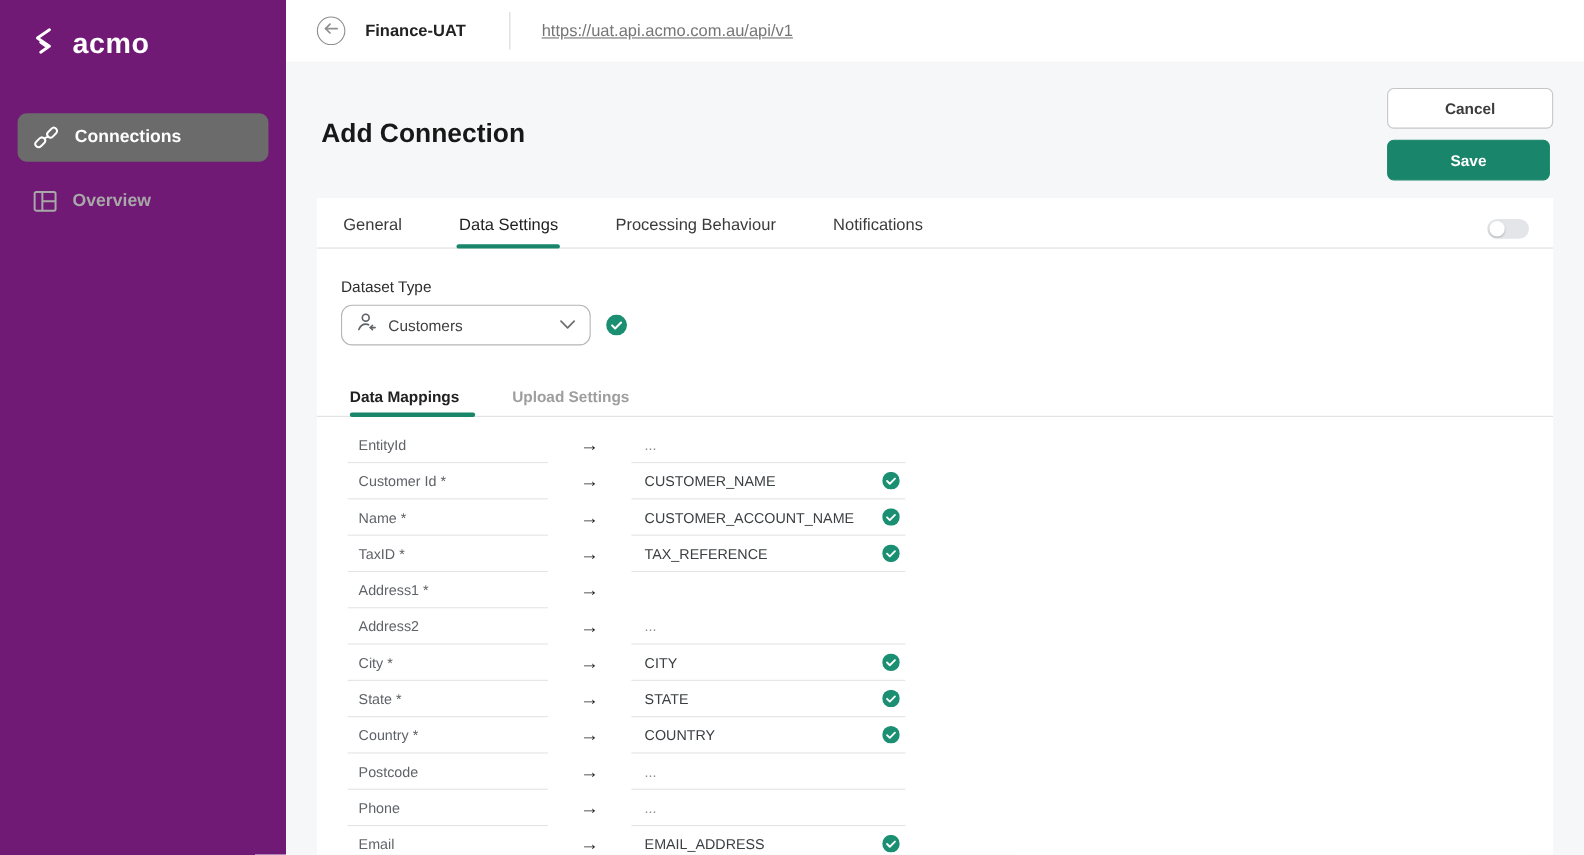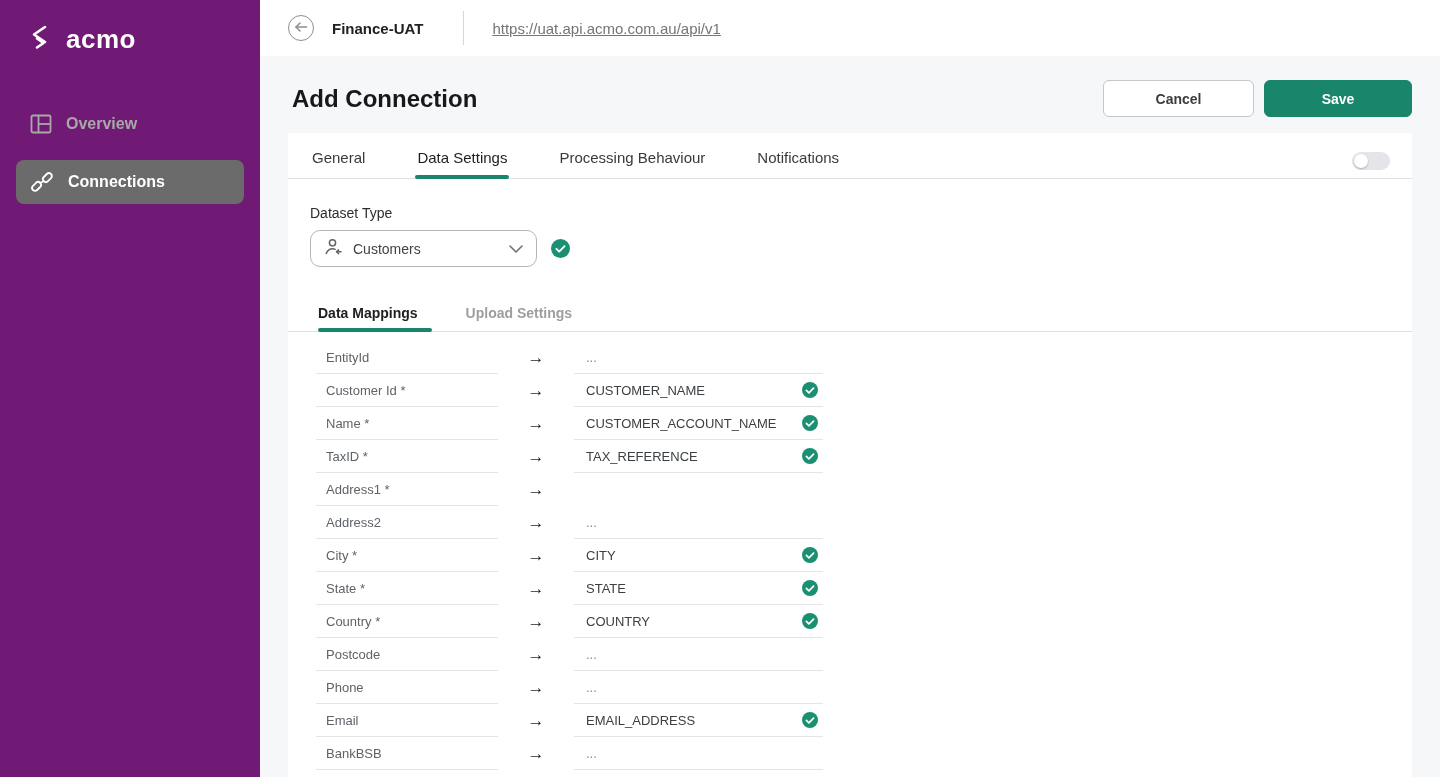--- a/index.html
+++ b/index.html
@@ -48,21 +48,21 @@
   }
   .conn-name { margin-left:18px; font-size:15px; font-weight:700; color:#212121; }
   .v-divider { width:1px; height:34px; background:#d6d6d6; margin:0 28px 0 40px; }
   .api-url { font-size:15px; color:#757575; text-decoration:underline; cursor:pointer; }
 
   .page-header {
     display:flex; align-items:center; justify-content:space-between;
     padding:24px 28px 16px 32px;
   }
   .page-title { font-size:24px; font-weight:700; color:#181818; }
-  .header-actions { display:flex; gap:10px; }
+  .header-actions { display:flex; gap:10px;flex-direction:column; }
   .btn {
     height:37px; border-radius:6px; font-size:14px; font-weight:700;
     display:flex; align-items:center; justify-content:center; cursor:pointer;
     font-family:"Liberation Sans", sans-serif;
   }
   .btn-cancel { width:151px; background:#ffffff; border:1px solid #c6c6c6; color:#3c3c3c; }
   .btn-save { width:148px; background:#19856a; border:1px solid #19856a; color:#ffffff; }
 
   .card {
     flex:1; background:#ffffff; margin:0 28px; min-height:0;
@@ -148,39 +148,39 @@
   <div class="logo">
     <span class="icon">
       <svg width="30" height="30" viewBox="0 0 30 30" fill="none" stroke="#ffffff" stroke-width="2.6" stroke-linecap="round" stroke-linejoin="round">
         <path d="M19 5 L8 12.5 L19 20"></path>
         <path d="M11 16.5 L17.5 21 L11 25.5"></path>
       </svg>
     </span>
     <span class="logo-text">acmo</span>
   </div>
   <nav class="nav">
+    <div class="nav-item active">
+      <span class="icon">
+        <svg width="24" height="22" viewBox="0 0 24 22" fill="none" stroke="#ffffff" stroke-width="1.8" stroke-linecap="round">
+          <path d="M3 19 C1.8 17.8 1.8 16 3 14.8 L6 11.8 C7.2 10.6 9 10.6 10.2 11.8 C11.4 13 11.4 14.8 10.2 16 L7.2 19 C6 20.2 4.2 20.2 3 19 Z"></path>
+          <path d="M13.8 10.2 C12.6 9 12.6 7.2 13.8 6 L16.8 3 C18 1.8 19.8 1.8 21 3 C22.2 4.2 22.2 6 21 7.2 L18 10.2 C16.8 11.4 15 11.4 13.8 10.2 Z"></path>
+          <line x1="10.2" y1="11.8" x2="13.8" y2="10.2"></line>
+        </svg>
+      </span>
+      <span>Connections</span>
+    </div>
     <div class="nav-item">
       <span class="icon">
         <svg width="22" height="20" viewBox="0 0 22 20" fill="none" stroke="#a8a8a8" stroke-width="1.8">
           <rect x="1.5" y="1.5" width="19" height="17" rx="1.5"></rect>
           <line x1="8.5" y1="1.5" x2="8.5" y2="18.5"></line>
           <line x1="8.5" y1="10" x2="20.5" y2="10"></line>
         </svg>
       </span>
       <span>Overview</span>
-    </div>
-    <div class="nav-item active">
-      <span class="icon">
-        <svg width="24" height="22" viewBox="0 0 24 22" fill="none" stroke="#ffffff" stroke-width="1.8" stroke-linecap="round">
-          <path d="M3 19 C1.8 17.8 1.8 16 3 14.8 L6 11.8 C7.2 10.6 9 10.6 10.2 11.8 C11.4 13 11.4 14.8 10.2 16 L7.2 19 C6 20.2 4.2 20.2 3 19 Z"></path>
-          <path d="M13.8 10.2 C12.6 9 12.6 7.2 13.8 6 L16.8 3 C18 1.8 19.8 1.8 21 3 C22.2 4.2 22.2 6 21 7.2 L18 10.2 C16.8 11.4 15 11.4 13.8 10.2 Z"></path>
-          <line x1="10.2" y1="11.8" x2="13.8" y2="10.2"></line>
-        </svg>
-      </span>
-      <span>Connections</span>
     </div>
   </nav>
 </aside>
 
 <div class="main">
 
   <div class="topbar">
     <div class="back-btn">
       <span>
         <svg width="14" height="12" viewBox="0 0 14 12" fill="none" stroke="#8f8f8f" stroke-width="1.6" stroke-linecap="round" stroke-linejoin="round">

